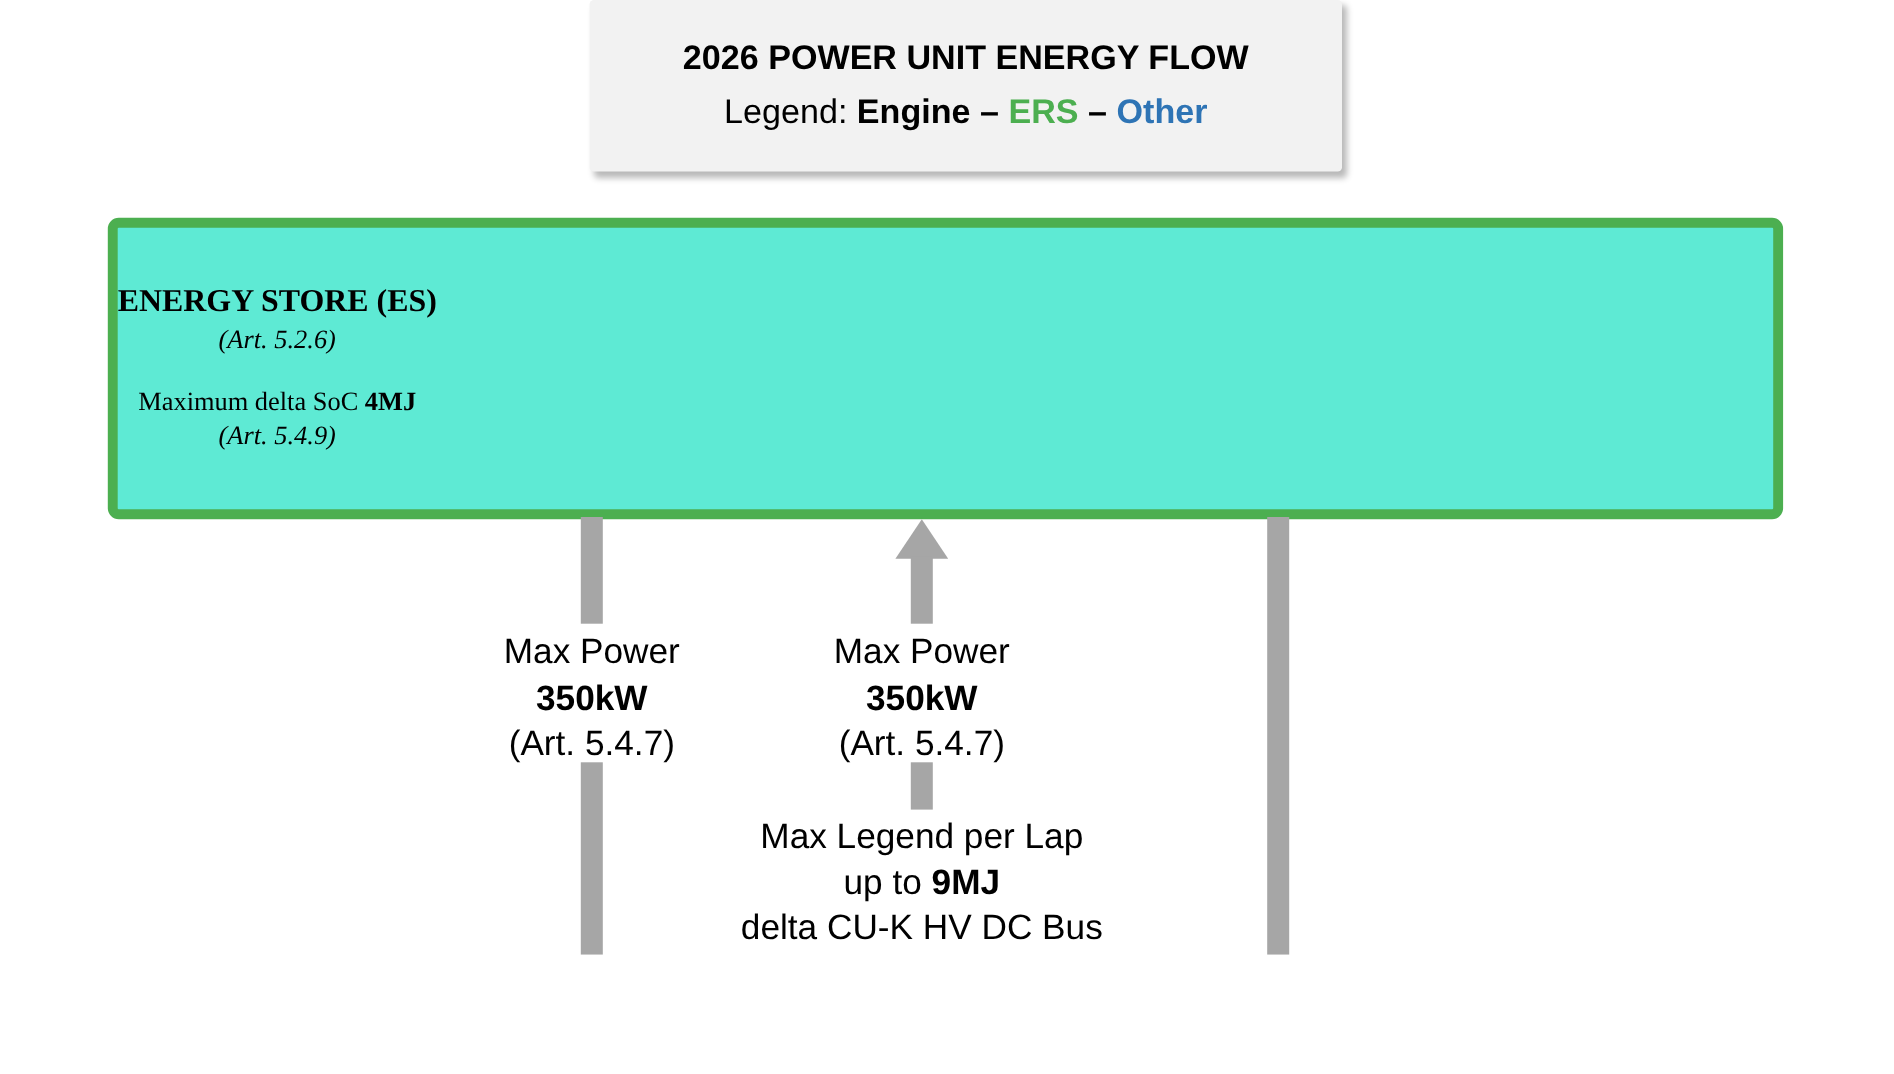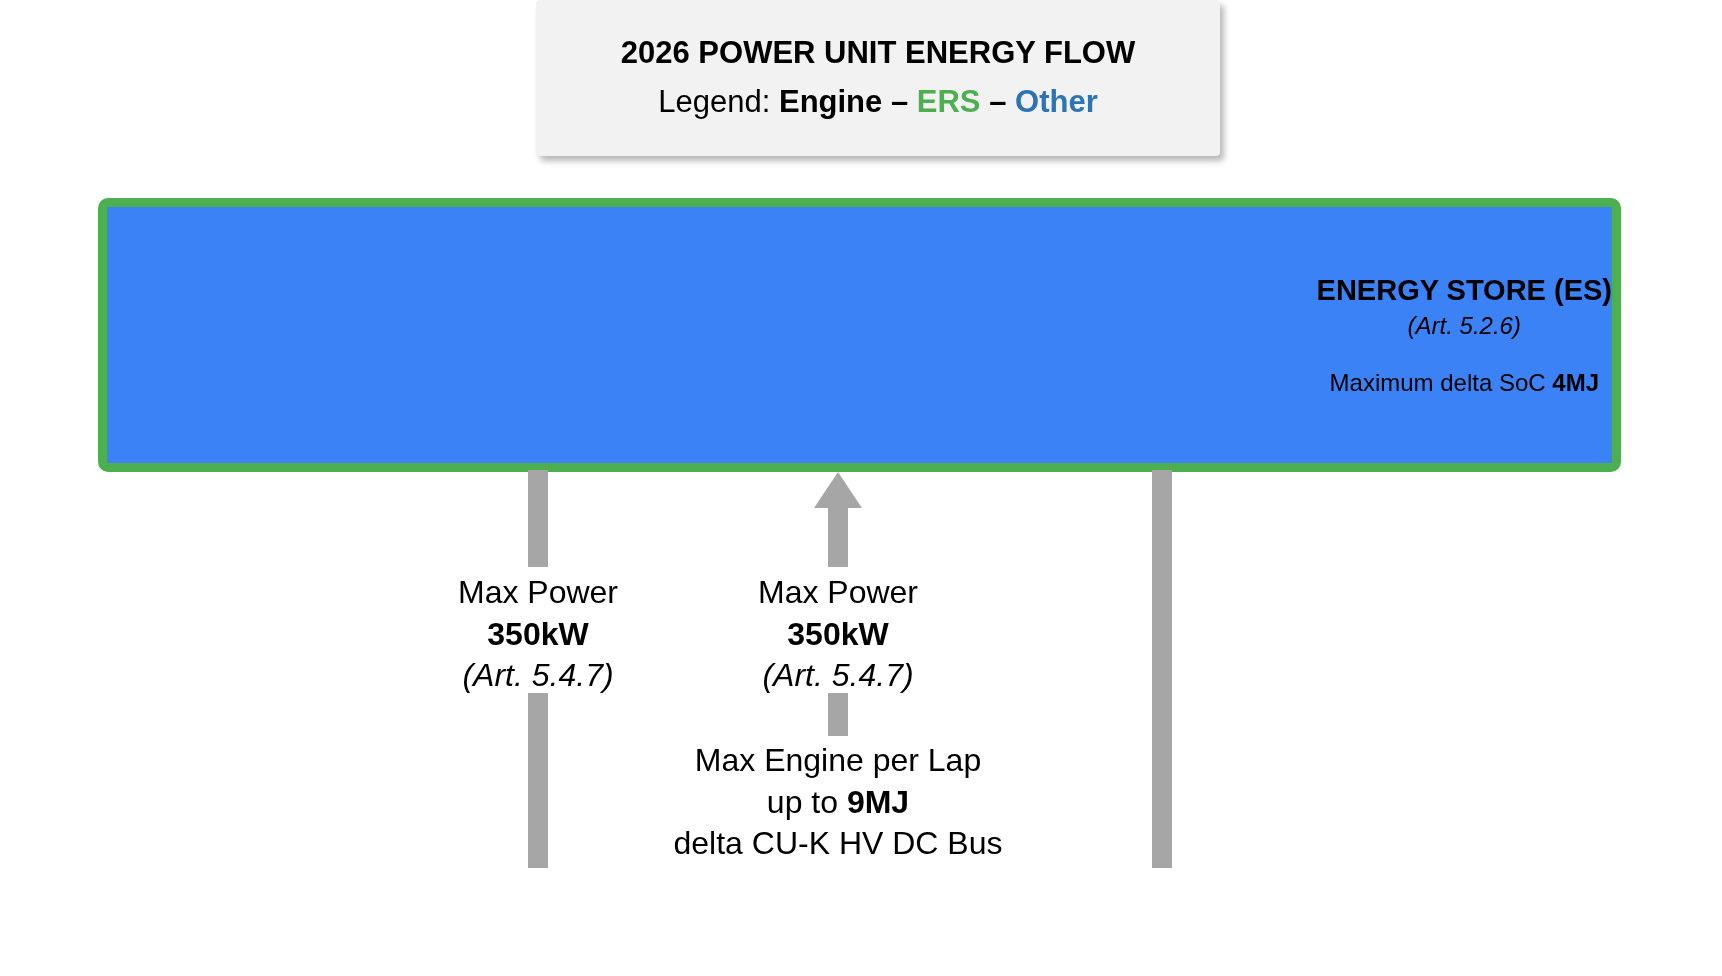--- a/index.html
+++ b/index.html
@@ -56,25 +56,26 @@
   
   #es-box {
     position: absolute;
     left: 98px;
     top: 198px;
     width: 1523px;
     height: 274px;
     box-sizing: border-box;
     border: 9px solid #4CAF50;
     border-radius: 10px;
-    background: #3b82f6;
+    background: #5eead4;
     display: flex;
     flex-direction: column;
-    align-items: flex-end;
+    align-items: flex-start;
     justify-content: center;
+    font-family: Liberation Serif, serif;
   }
   #es-inner { text-align: center; line-height: 1.30; }
   .es-title { font-size: 29px; font-weight: bold; }
   .es-art   { font-size: 24px; font-style: italic; }
   .es-gap   { height: 26px; }
   .es-line  { font-size: 24px; }
   .es-line b { font-weight: bold; }
 
   
   .gbar {
@@ -98,21 +99,21 @@
 
   
   .flow-label {
     position: absolute;
     text-align: center;
     line-height: 1.30;
     font-size: 32px;
     white-space: nowrap;
   }
   .flow-label .b { font-weight: bold; }
-  .flow-label .i { font-style: italic; }
+  .flow-label .i { }
 
   
   #dash-shape {
     position: absolute;
     left: 443px;
     top: 936px;
     width: 1279px;
     height: 60px;
     box-sizing: border-box;
     border-top: 13px dashed #4CAF50;
@@ -151,20 +152,21 @@
       <span class="other">Other</span>
     </div>
   </div>
 
   <div id="es-box">
     <div id="es-inner">
       <div class="es-title">ENERGY STORE (ES)</div>
       <div class="es-art">(Art. 5.2.6)</div>
       <div class="es-gap"></div>
       <div class="es-line"><span>Maximum delta SoC </span><b>4MJ</b></div>
+      <div class="es-art">(Art. 5.4.9)</div>
     </div>
   </div>
 
   <div class="gbar" style="left:528px; top:470px; width:20px; height:97px;"></div>
 
   <div class="flow-label" style="left:388px; top:572px; width:300px;">
     <div>Max Power</div>
     <div class="b">350kW</div>
     <div class="i">(Art. 5.4.7)</div>
   </div>
@@ -177,21 +179,21 @@
 
   <div class="flow-label" style="left:688px; top:572px; width:300px;">
     <div>Max Power</div>
     <div class="b">350kW</div>
     <div class="i">(Art. 5.4.7)</div>
   </div>
 
   <div class="gbar" style="left:828px; top:693px; width:20px; height:43px;"></div>
 
   <div class="flow-label" style="left:648px; top:740px; width:380px;">
-    <div>Max Engine per Lap</div>
+    <div>Max Legend per Lap</div>
     <div><span>up to </span><span class="b">9MJ</span></div>
     <div>delta CU-K HV DC Bus</div>
   </div>
 
   <div class="gbar" style="left:828px; top:893px; width:20px; height:50px;"></div>
 
   <div class="gbar" style="left:1152px; top:470px; width:20px; height:506px;"></div>
 
   <div id="dash-shape"></div>
   <div id="solid-shape"></div>

